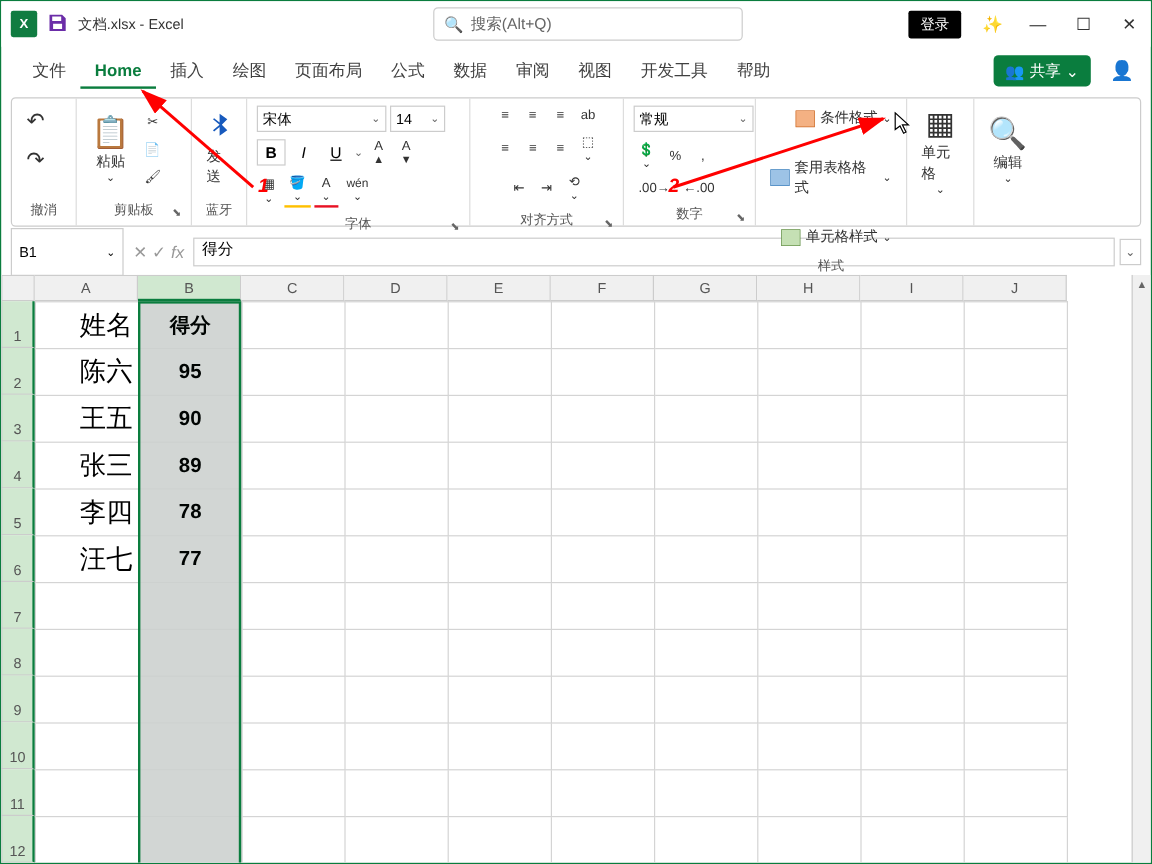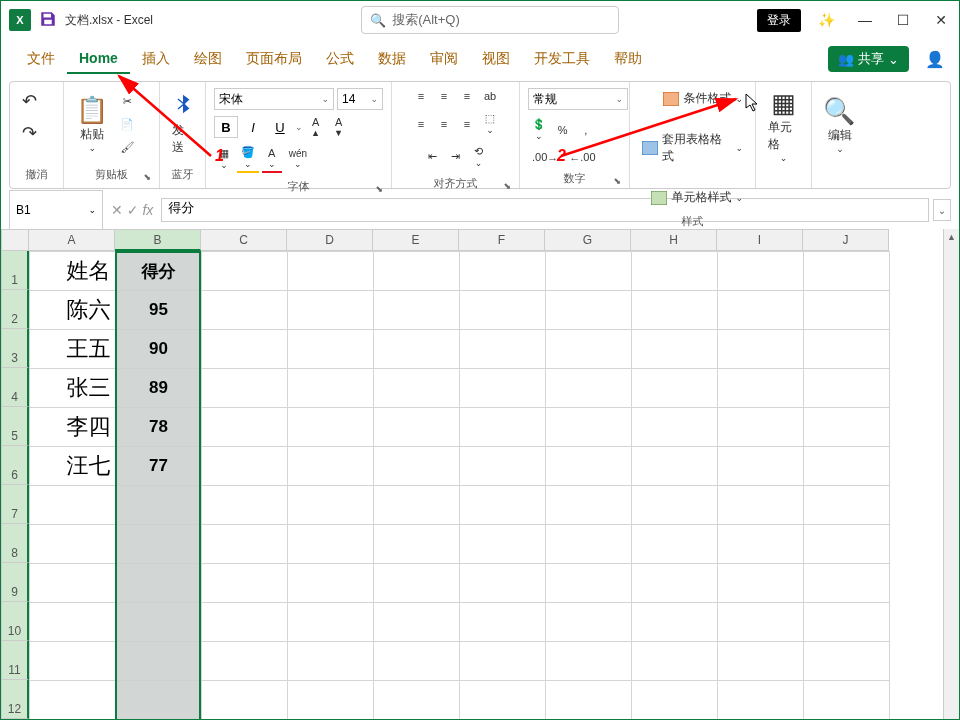--- a/index.html
+++ b/index.html
@@ -11,21 +11,21 @@
 .save-icon { width: 20px; height: 20px; color: #6b2da8; margin-right: 6px; }
 .doc-title { font-size: 12px; color: #333; }
 .search-box { position: absolute; left: 360px; width: 258px; height: 28px; border: 1px solid #ccc; border-radius: 4px; display: flex; align-items: center; padding: 0 8px; color: #666; font-size: 13px; }
 .search-box .ico { margin-right: 6px; font-size: 13px; }
 .title-right { position: absolute; right: 6px; display: flex; align-items: center; gap: 14px; padding-left: 39px; }
 .login-btn { background: #000; color: #fff; font-size: 12px; padding: 3px 10px; border-radius: 2px; }
 .win-ctrl { width: 24px; height: 24px; display: flex; align-items: center; justify-content: center; color: #333; font-size: 14px; }
 
 
 .menu-tabs { height: 40px; display: flex; align-items: center; padding: 0 14px; gap: 0; position: relative; }
-.menu-tab { font-size: 14px; color: #a16207; padding: 6px 12px; cursor: pointer; }
+.menu-tab { font-size: 14px; color: #404040; padding: 6px 12px; cursor: pointer; }
 .menu-tab.active { color: #0a7d3e; font-weight: bold; border-bottom: 2px solid #0a7d3e; }
 .share-btn { position: absolute; right: 50px; background: #0a7d3e; color: #fff; font-size: 13px; padding: 4px 10px; border-radius: 4px; display: flex; align-items: center; gap: 4px; }
 .comments-ico { position: absolute; right: 14px; color: #666; font-size: 16px; }
 
 
 .ribbon { height: 108px; border: 1px solid #ccc; margin: 2px 8px 0 8px; border-radius: 4px; display: flex; background: #fff; position: relative; }
 .rgroup { border-right: 1px solid #ddd; display: flex; flex-direction: column; padding: 2px 4px; }
 .rgroup-body { flex: 1; display: flex; align-items: center; padding: 2px 4px; }
 .rgroup-label { text-align: center; font-size: 11px; color: #555; padding: 2px 0 4px 0; position: relative; }
 .rgroup-label .launcher { position: absolute; right: 4px; bottom: 4px; font-size: 9px; color: #666; }
@@ -167,21 +167,21 @@
         </span>
         <span>发送</span>
       </div>
     </div>
     <div class="rgroup-label">蓝牙</div>
   </div>
 
   <div class="rgroup" style="width:186px">
     <div class="rgroup-body vstack" style="gap:4px;align-items:stretch;padding:4px">
       <div class="hstack">
-        <div class="combo" style="width:120px">
+        <div class="combo" style="width:108px">
           <span>宋体</span>
             <span class="arrow">⌄</span>
         </div>
         <div class="combo" style="width:46px">
           <span>14</span>
             <span class="arrow">⌄</span>
         </div>
       </div>
       <div class="hstack">
         <span class="smbtn">

